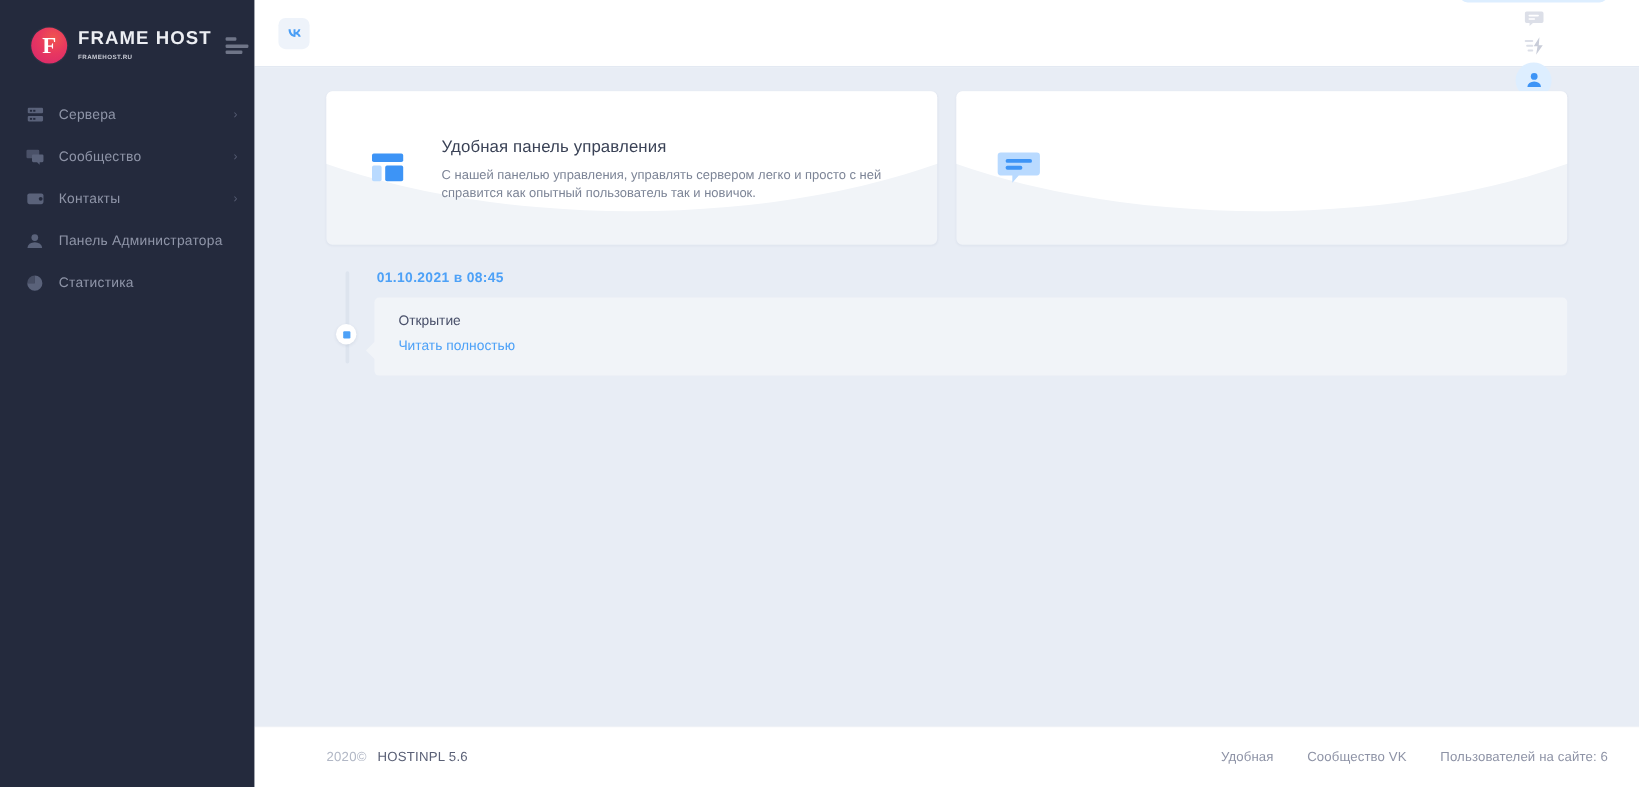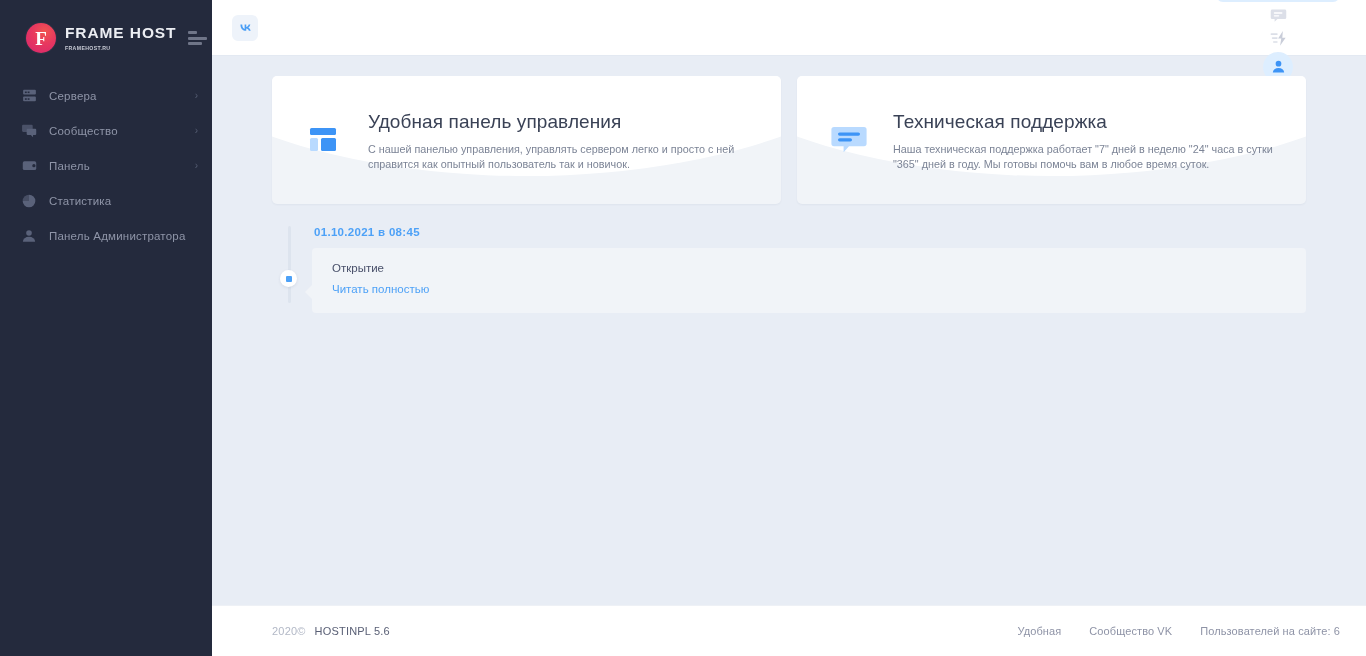--- a/index.html
+++ b/index.html
@@ -133,21 +133,21 @@
     border-radius: 0 0 60% 60%;
   }
   .fcard-inner {
     position: relative; z-index: 2;
     height: 100%; display: flex; align-items: center;
     padding: 0 26px 0 30px;
   }
   .fcard-ico { width: 44px; flex: 0 0 44px; margin-right: 22px; display:flex; align-items:center; justify-content:center;}
   .fcard-body { flex: 1; padding-top: 2px; }
   .fcard-title {
-    font-size: 19px; color: #3a4256; font-weight: normal;
+    font-size: 14px; color: #3a4256; font-weight: normal;
     margin-bottom: 9px; letter-spacing: 0.1px;
   }
   .fcard-desc {
     font-size: 10.8px; color: #7c8496; line-height: 1.38; max-width: 400px;
   }
 
   
   .timeline { margin-top: 22px; position: relative; padding-left: 40px; }
   .tl-line {
     position: absolute; left: 16px; top: 0; bottom: 10px;
@@ -245,42 +245,42 @@
         <span class="nav-chev">›</span>
       </div>
 
       <div class="nav-item">
         <span class="nav-ico">
           <svg width="17" height="17" viewBox="0 0 24 24">
             <rect x="2.5" y="6" width="19" height="12.5" rx="2.4" fill="#5a627a"></rect>
             <circle cx="18.2" cy="12.3" r="2.3" fill="#242a3d"></circle>
           </svg>
         </span>
-        <span class="nav-label">Панель</span>
+        <span class="nav-label">Контакты</span>
         <span class="nav-chev">›</span>
+      </div>
+
+      <div class="nav-item">
+        <span class="nav-ico">
+          <svg width="16" height="16" viewBox="0 0 24 24">
+            <circle cx="12" cy="7.5" r="4.2" fill="#5a627a"></circle>
+            <path d="M2.8 20.5 a9.2 7.3 0 0 1 18.4 0 Z" fill="#5a627a"></path>
+          </svg>
+        </span>
+        <span class="nav-label">Панель Администратора</span>
       </div>
 
       <div class="nav-item">
         <span class="nav-ico">
           <svg width="16" height="16" viewBox="0 0 24 24">
             <path d="M12 12 V2.5 A9.5 9.5 0 0 0 2.5 12 Z" fill="#474e64"></path>
             <path d="M12 12 L12 2.5 A9.5 9.5 0 1 1 2.5 12 Z" fill="#5a627a"></path>
           </svg>
         </span>
         <span class="nav-label">Статистика</span>
-      </div>
-
-      <div class="nav-item">
-        <span class="nav-ico">
-          <svg width="16" height="16" viewBox="0 0 24 24">
-            <circle cx="12" cy="7.5" r="4.2" fill="#5a627a"></circle>
-            <path d="M2.8 20.5 a9.2 7.3 0 0 1 18.4 0 Z" fill="#5a627a"></path>
-          </svg>
-        </span>
-        <span class="nav-label">Панель Администратора</span>
       </div>
 
     </nav>
   </aside>
 
   <div class="main">
 
     <header class="topbar">
       <div class="vk-btn">
         <svg width="15" height="15" viewBox="0 0 24 24">
@@ -347,24 +347,20 @@
 
         <div class="fcard">
           <div class="fcard-inner">
             <div class="fcard-ico">
               <svg width="38" height="34" viewBox="0 0 38 34">
                 <path d="M4 4 h30 a2.6 2.6 0 0 1 2.6 2.6 v14 a2.6 2.6 0 0 1 -2.6 2.6 h-15 l-5.4 6 l0 -6 H4 a2.6 2.6 0 0 1 -2.6 -2.6 V6.6 A2.6 2.6 0 0 1 4 4 Z" fill="#b9daff"></path>
                 <rect x="8" y="9.5" width="22" height="3.2" rx="1.6" fill="#3d94f6"></rect>
                 <rect x="8" y="15.2" width="14" height="3.2" rx="1.6" fill="#3d94f6"></rect>
               </svg>
             </div>
-            <div class="fcard-body">
-              <div class="fcard-title">Техническая поддержка</div>
-              <div class="fcard-desc">Наша техническая поддержка работает "7" дней в неделю "24" часа в сутки "365" дней в году. Мы готовы помочь вам в любое время суток.</div>
-            </div>
           </div>
         </div>
 
       </div>
 
       <div class="timeline">
         <div class="tl-line"></div>
 
         <div class="tl-item">
           <div class="tl-date">01.10.2021 в 08:45</div>

